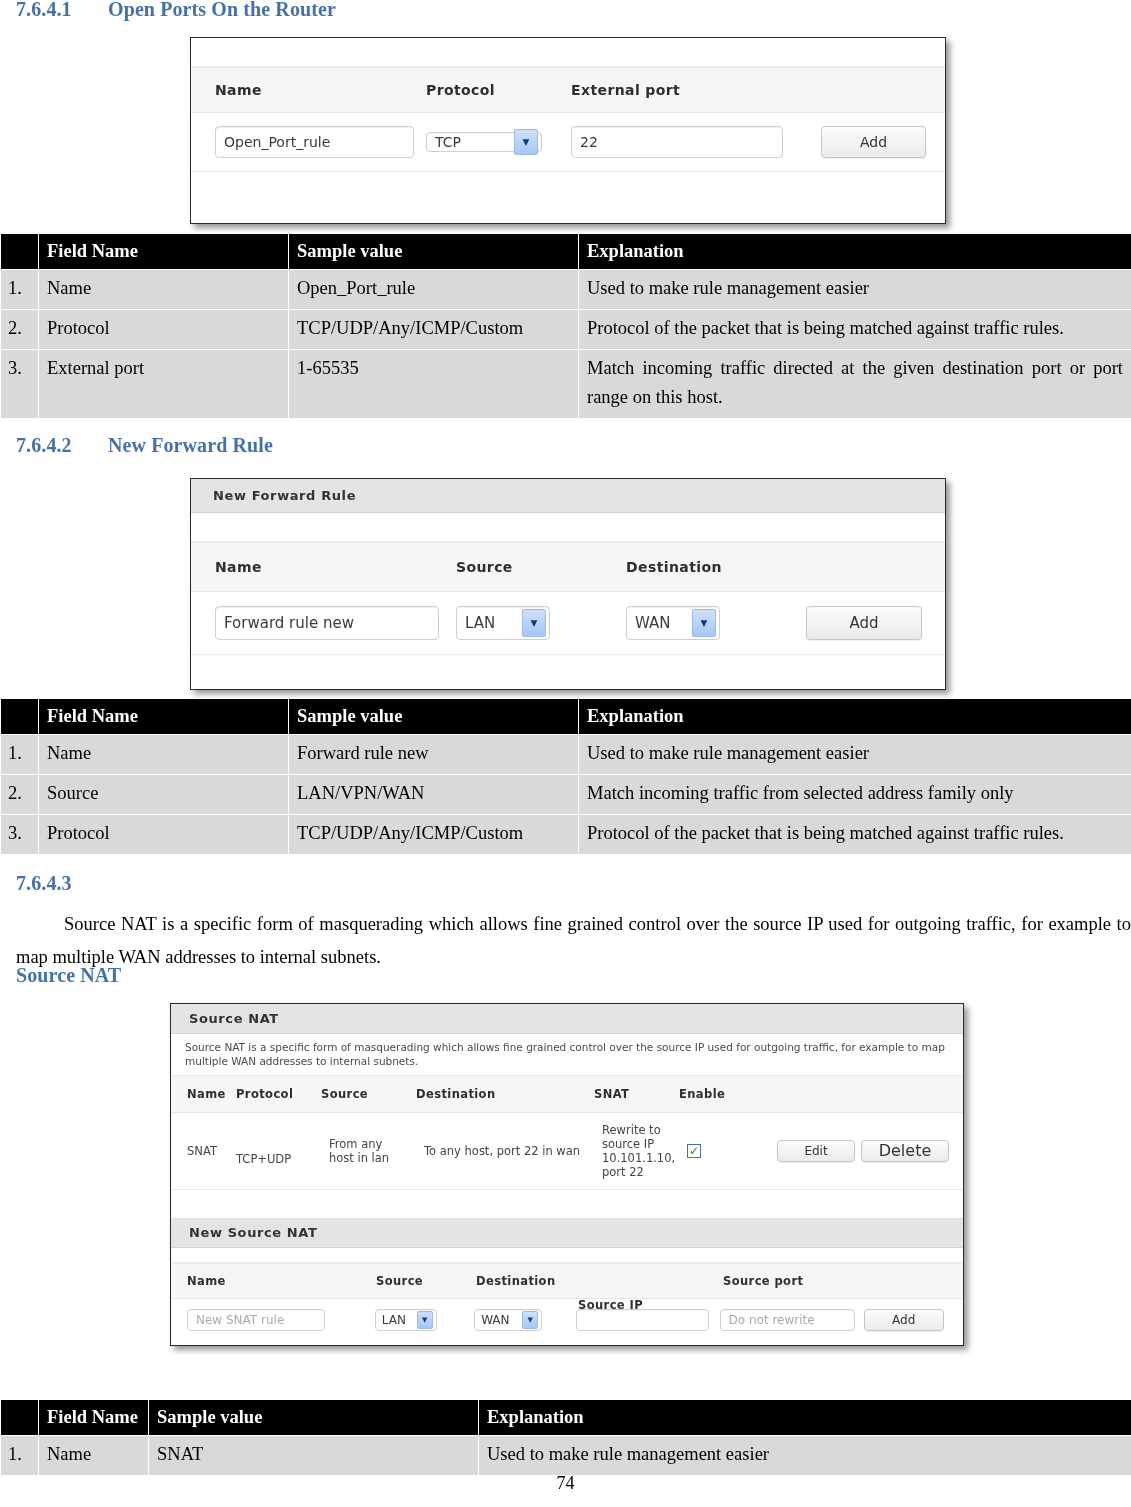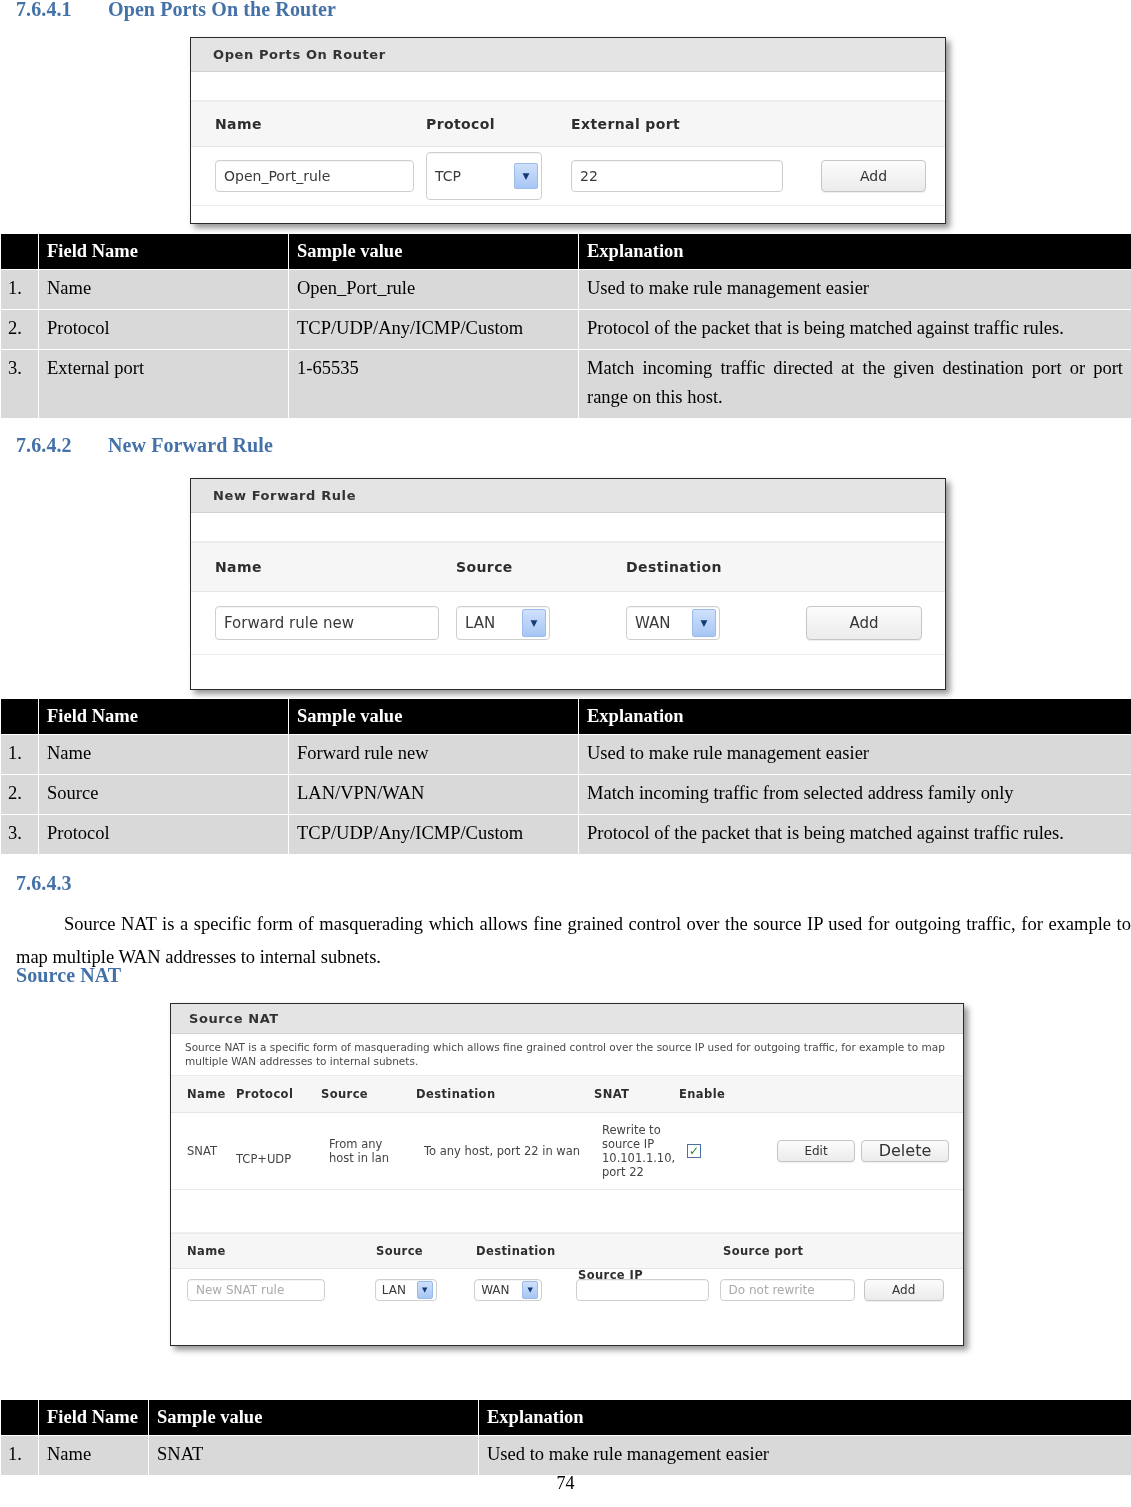--- a/index.html
+++ b/index.html
@@ -203,35 +203,34 @@
 </style>
 </head>
 <body>
 
 <div class="heading" style="position:absolute;left:16px;top:-2px;">
   <span class="hnum">7.6.4.1</span>
   <span class="htext">Open Ports On the Router</span>
 </div>
 
 <div class="shot" style="left:190px;top:37px;width:756px;height:187px;">
-  <div class="panel-title">Open Ports On Router</div>
   <div class="spacer-row" style="height:28px;border-bottom:1px solid #ededed;"></div>
   <div class="hdr-row" style="height:44px;font-size:14px;">
     <div style="width:235px;padding-left:24px;box-sizing:border-box;">Name</div>
     <div style="width:145px;">Protocol</div>
     <div style="width:250px;">External port</div>
   </div>
   <div class="form-row" style="height:58px;">
     <div style="width:235px;padding-left:24px;box-sizing:border-box;">
       <div class="tinput" style="width:199px;height:32px;font-size:14px;">
           <span>Open_Port_rule</span>
         </div>
     </div>
     <div style="width:145px;">
-      <div class="tselect" style="width:116px;height:48px;font-size:14px;">
+      <div class="tselect" style="width:116px;height:20px;font-size:14px;">
         <span>TCP</span>
         <span class="arrow" style="width:24px;height:26px;">▼</span>
       </div>
     </div>
     <div style="width:250px;">
       <div class="tinput" style="width:212px;height:32px;font-size:14px;">
           <span>22</span>
         </div>
     </div>
     <div style="width:120px;">
@@ -395,20 +394,21 @@
           <span>Edit</span>
         </div>
       <div class="tbtn" style="width:88px;height:22px;font-size:16px;">
           <span>Delete</span>
         </div>
     </div>
   </div>
 
   <div class="bottom-pad" style="height:28px;border-top:none;"></div>
 
+  <div class="panel-title" style="padding:7px 0 7px 18px;">New Source NAT</div>
   <div class="spacer-row" style="height:14px;border-bottom:1px solid #efefef;"></div>
 
   <div class="hdr-row" style="height:34px;font-size:11.5px;">
     <div style="width:205px;padding-left:16px;box-sizing:border-box;">Name</div>
     <div style="width:100px;">Source</div>
     <div style="width:102px;">Destination</div>
     <div style="width:145px;margin-top:48px;">Source IP</div>
     <div style="width:145px;">Source port</div>
   </div>
 

